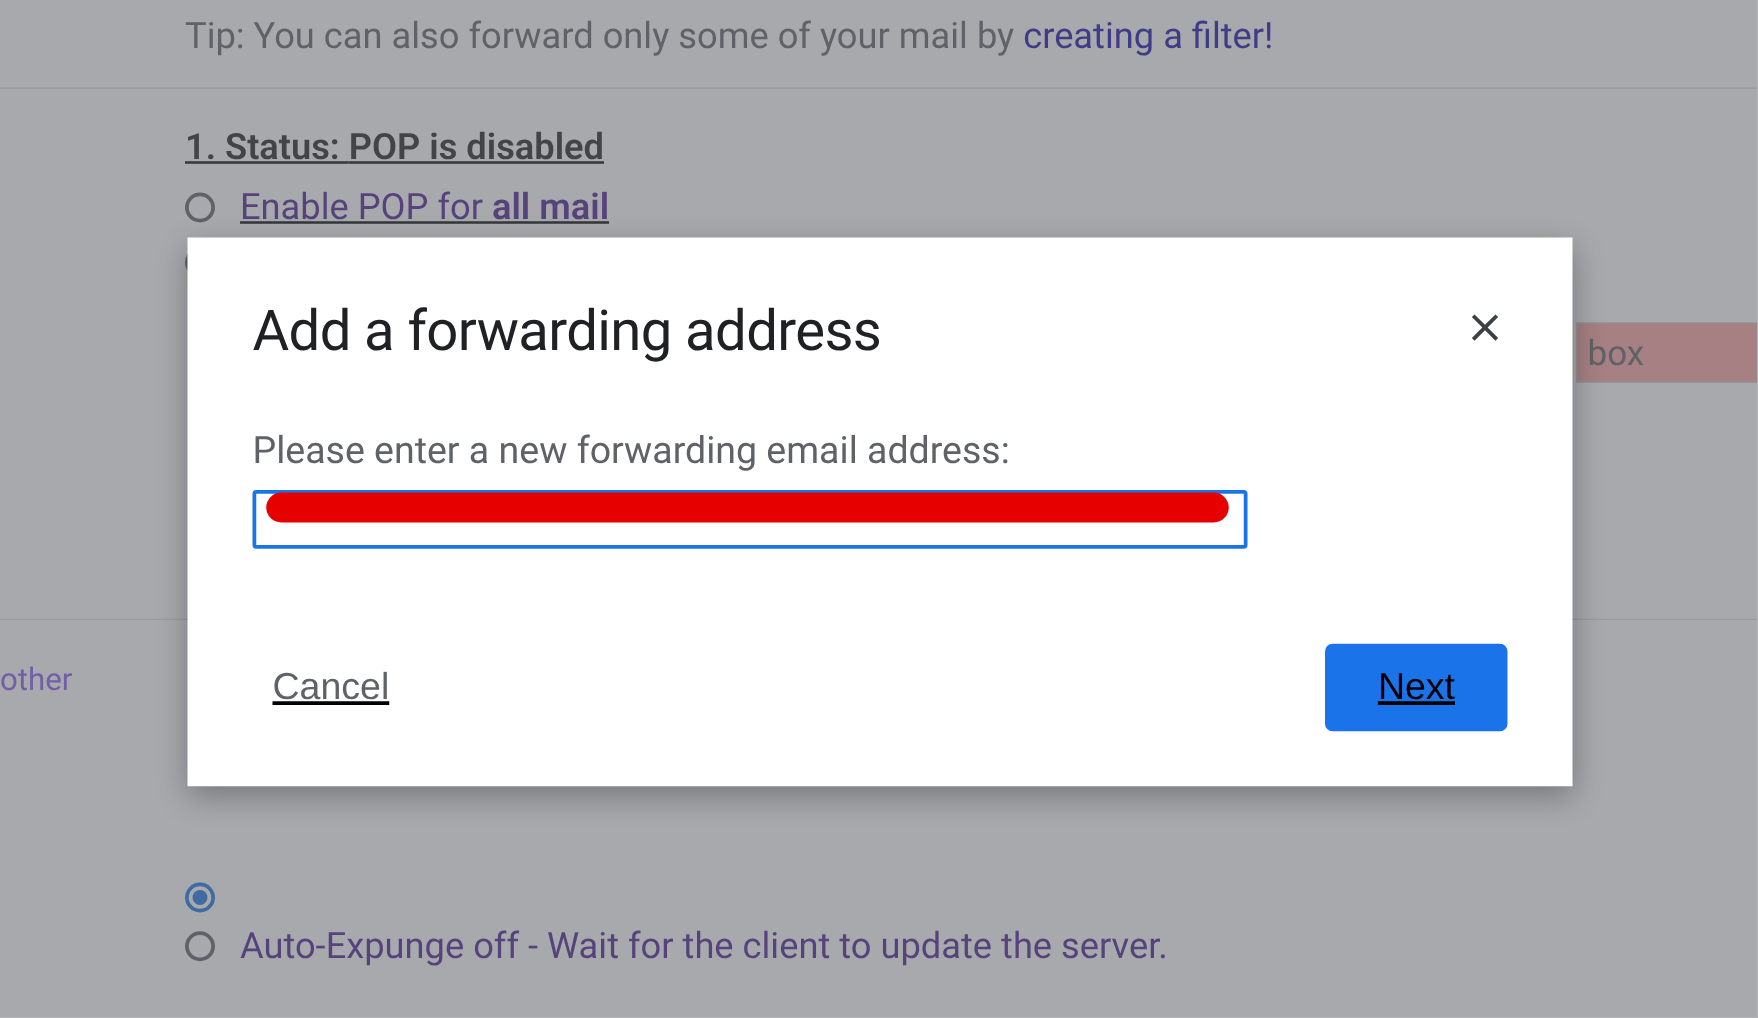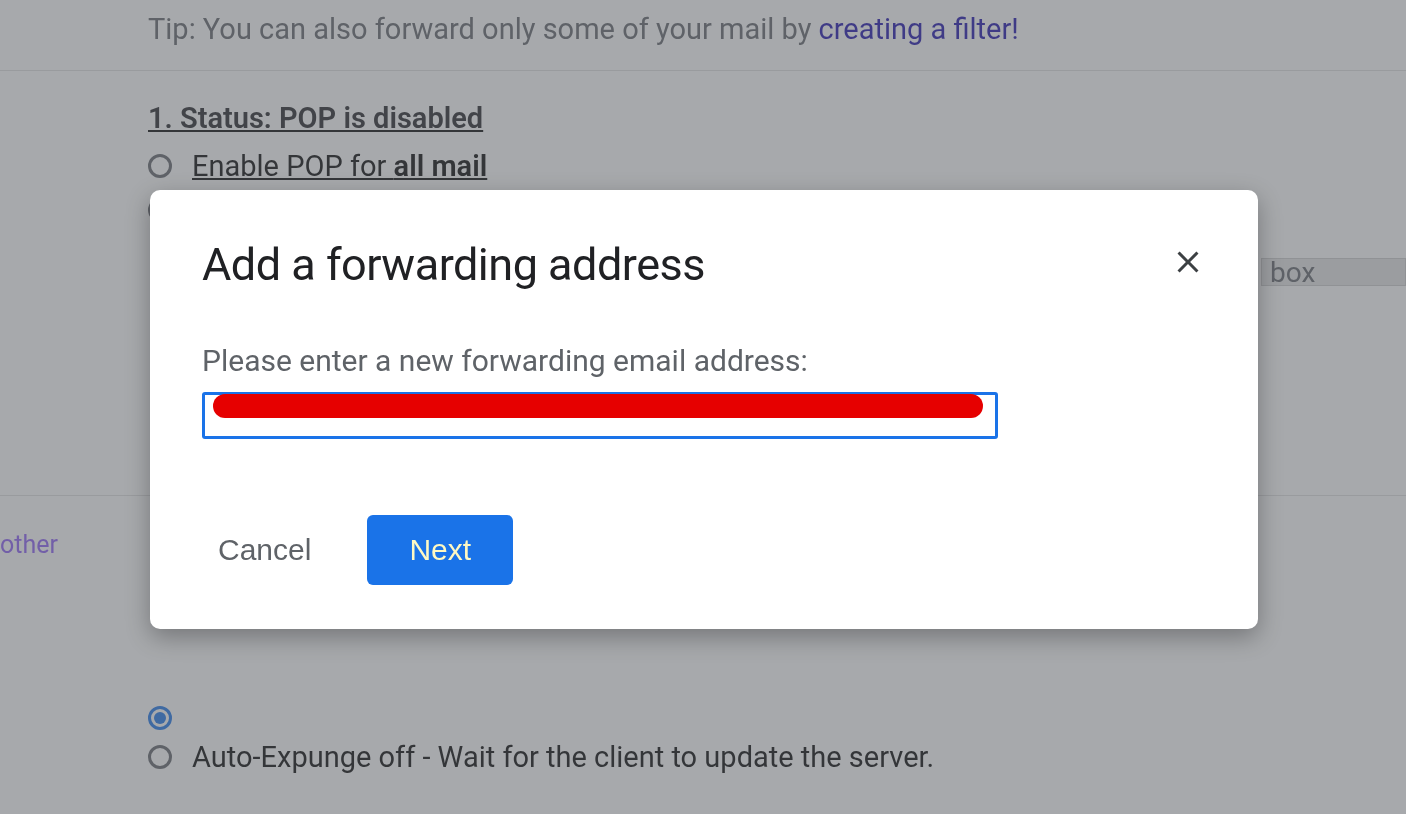--- a/index.html
+++ b/index.html
@@ -42,21 +42,21 @@
       font-weight: 600;
       color: #202124;
       margin-bottom: 14px;
     }
     .radio-row {
       display: flex;
       align-items: center;
       gap: 20px;
       margin-bottom: 10px;
       font-size: 29px;
-      color: #000000;
+      color: #4c1d95;
     }
     .radio-circle {
       width: 24px;
       height: 24px;
       border: 3px solid #5f6368;
       border-radius: 50%;
       flex-shrink: 0;
       display: inline-flex;
       align-items: center;
       justify-content: center;
@@ -79,23 +79,23 @@
       left: 0;
       top: 530px;
       font-size: 25px;
       color: #8b5cf6;
     }
     .dropdown-hint {
       position: absolute;
       right: 0;
       top: 258px;
       width: 145px;
-      height: 28px;
+      height: 48px;
       border: 1px solid #ccc;
-      background: #e5e5e5;
+      background: #fca5a5;
       font-size: 28px;
       color: #5f6368;
       display: flex;
       align-items: center;
       padding-left: 8px;
     }
     .divider {
       border-top: 1px solid #e0e0e0;
       margin-top: 268px;
     }
@@ -110,21 +110,21 @@
       height: 100%;
       background: rgba(95, 99, 104, 0.55);
       z-index: 10;
     }
     .modal {
       position: absolute;
       top: 190px;
       left: 150px;
       width: 1108px;
       background: #ffffff;
-      border-radius: 10px;
+      border-radius: 0;
       box-shadow: 0 8px 24px rgba(0,0,0,0.3);
       z-index: 20;
       padding: 48px 52px 44px 52px;
     }
     .modal-header {
       display: flex;
       justify-content: space-between;
       align-items: flex-start;
     }
     .modal-title {
@@ -161,36 +161,37 @@
       background: #e60000;
       border-radius: 12px;
       height: 24px;
       width: 770px;
       top: 394px;
       left: 213px;
       z-index: 25;
     }
     .modal-actions {
       display: flex;
-      justify-content: flex-start;
+      justify-content: space-between;
       align-items: center;
       gap: 40px;
       margin-top: 76px;
+      text-decoration: underline;
     }
     .cancel-btn {
       font-size: 30px;
       color: #5f6368;
       background: none;
       border: none;
       cursor: pointer;
       padding: 12px 16px;
     }
     .next-btn {
       font-size: 30px;
-      color: #fef9c3;
+      color: #000000;
       background: #1a73e8;
       border: none;
       border-radius: 6px;
       padding: 18px 42px;
       cursor: pointer;
     }
   </style>
 </head>
 <body>
 

